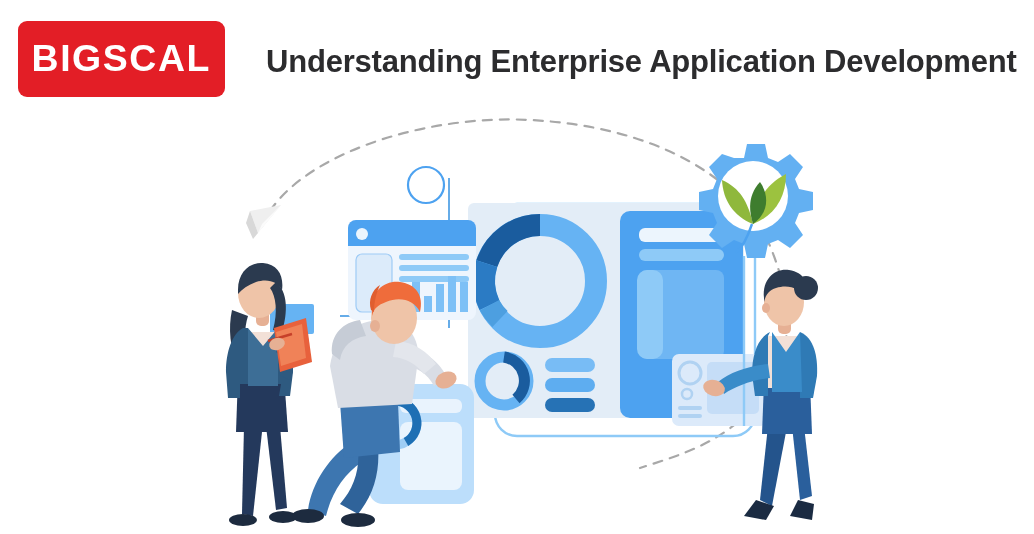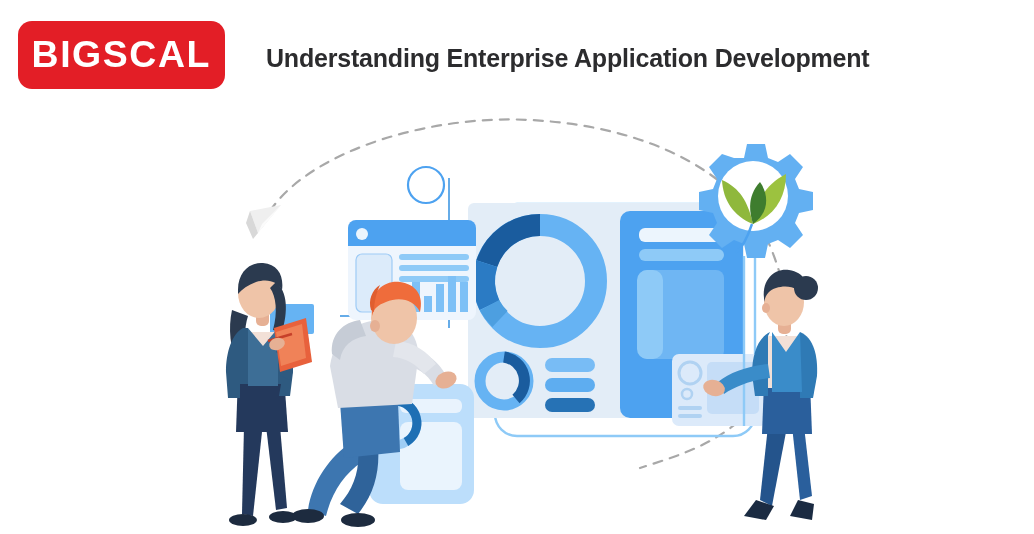--- a/index.html
+++ b/index.html
@@ -28,42 +28,42 @@
     left: 0;
     top: 0;
     width: 1034px;
     height: 110px;
   }
   #logo-badge {
     position: absolute;
     left: 18px;
     top: 21px;
     width: 207px;
-    height: 68px;
+    height: 76px;
     background: #e31e26;
-    border-radius: 14px;
+    border-radius: 9px;
     display: flex;
     align-items: center;
     justify-content: center;
   }
   #logo-text {
     color: #ffffff;
     font-family: "Liberation Sans", sans-serif;
     font-size: 36px;
     font-weight: bold;
     letter-spacing: 1.5px;
     line-height: 1;
     transform: scaleX(1.04);
   }
   #page-title {
     position: absolute;
     left: 266px;
     top: 44px;
     font-family: "Liberation Sans", sans-serif;
-    font-size: 25px;
+    font-size: 31px;
     font-weight: bold;
     color: #2c2c2e;
     letter-spacing: -0.2px;
     white-space: nowrap;
   }
 
   
   #illustration {
     position: absolute;
     left: 0;

